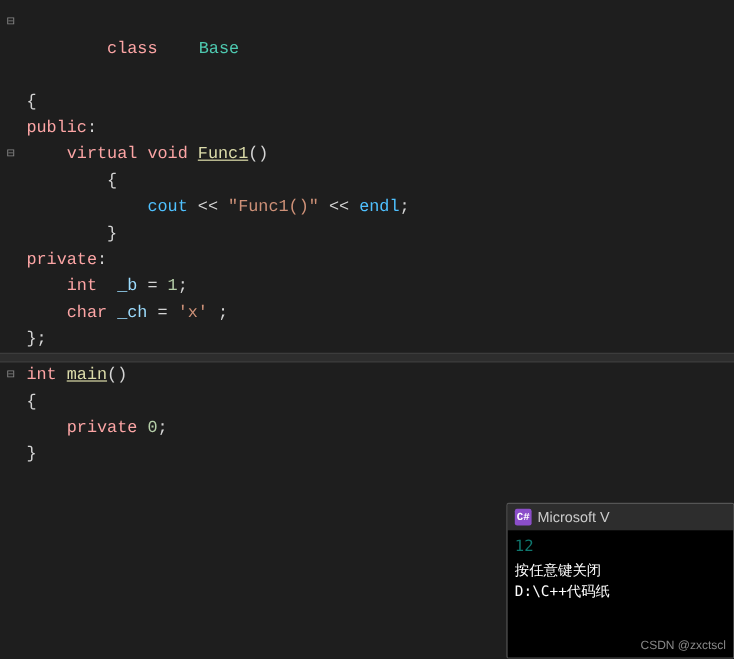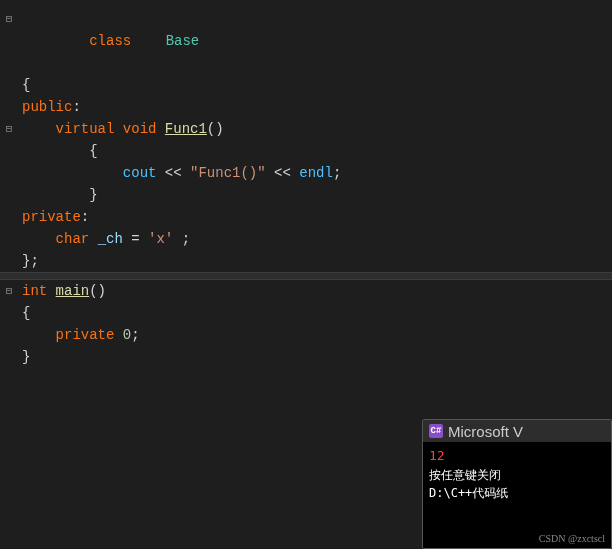--- a/index.html
+++ b/index.html
@@ -56,21 +56,21 @@
     }
 
     .code-content {
       flex: 1;
       padding-left: 4px;
       white-space: pre;
       color: #d4d4d4;
     }
 
     
-    .kw-blue { color: #f97316; }       
+    .kw-blue { color: #fca5a5; }       
     .kw-type { color: #4ec9b0; padding-left: 26px; }       
     .kw-func { color: #dcdcaa; text-decoration: underline; }       
     .kw-string { color: #ce9178; }     
     .kw-number { color: #b5cea8; }    
     .kw-cout { color: #4fc1ff; }        
     .kw-var { color: #9cdcfe; }     
 
     
     .section-divider {
       height: 8px;
@@ -119,47 +119,47 @@
       align-items: center;
       justify-content: center;
       font-size: 9px;
       color: white;
       font-weight: bold;
       flex-shrink: 0;
     }
 
     .popup-title-text {
       color: #cccccc;
-      font-size: 15px;
+      font-size: 12px;
       font-family: 'Segoe UI', sans-serif;
     }
 
     .popup-body {
       background: #000000;
       padding: 4px 6px;
       height: calc(100% - 22px);
       overflow: hidden;
     }
 
     .popup-output-line {
-      color: #ef4444;
+      color: #0f766e;
       font-family: 'Consolas', monospace;
       font-size: 13px;
       line-height: 20px;
     }
 
     .popup-output-line.path-line {
       color: #ffffff;
       font-size: 12px;
       line-height: 18px;
     }
 
     .popup-footer {
       color: #888888;
-      font-family: Liberation Serif, serif;
+      font-family: Liberation Sans, sans-serif;
       font-size: 10px;
       position: absolute;
       bottom: 4px;
       right: 6px;
     }
   </style>
 </head>
 <body>
 
 <div class="code-editor">
@@ -191,20 +191,24 @@
       <span class="fold-indicator empty"></span>
       <span class="code-content">            <span class="kw-cout">cout</span> &lt;&lt; <span class="kw-string">"Func1()"</span> &lt;&lt; <span class="kw-cout">endl</span>;</span>
     </div>
     <div class="code-line">
       <span class="fold-indicator empty"></span>
       <span class="code-content">        }</span>
     </div>
     <div class="code-line">
       <span class="fold-indicator empty"></span>
       <span class="code-content"><span class="kw-blue">private</span>:</span>
+    </div>
+    <div class="code-line">
+      <span class="fold-indicator empty"></span>
+      <span class="code-content">    <span class="kw-blue">int</span> <span class="kw-var"> _b</span> = <span class="kw-number">1</span>;</span>
     </div>
     <div class="code-line">
       <span class="fold-indicator empty"></span>
       <span class="code-content">    <span class="kw-blue">char</span> <span class="kw-var">_ch</span> = <span class="kw-string">'x'</span> ;</span>
     </div>
     <div class="code-line">
       <span class="fold-indicator empty"></span>
       <span class="code-content">};</span>
     </div>
 

